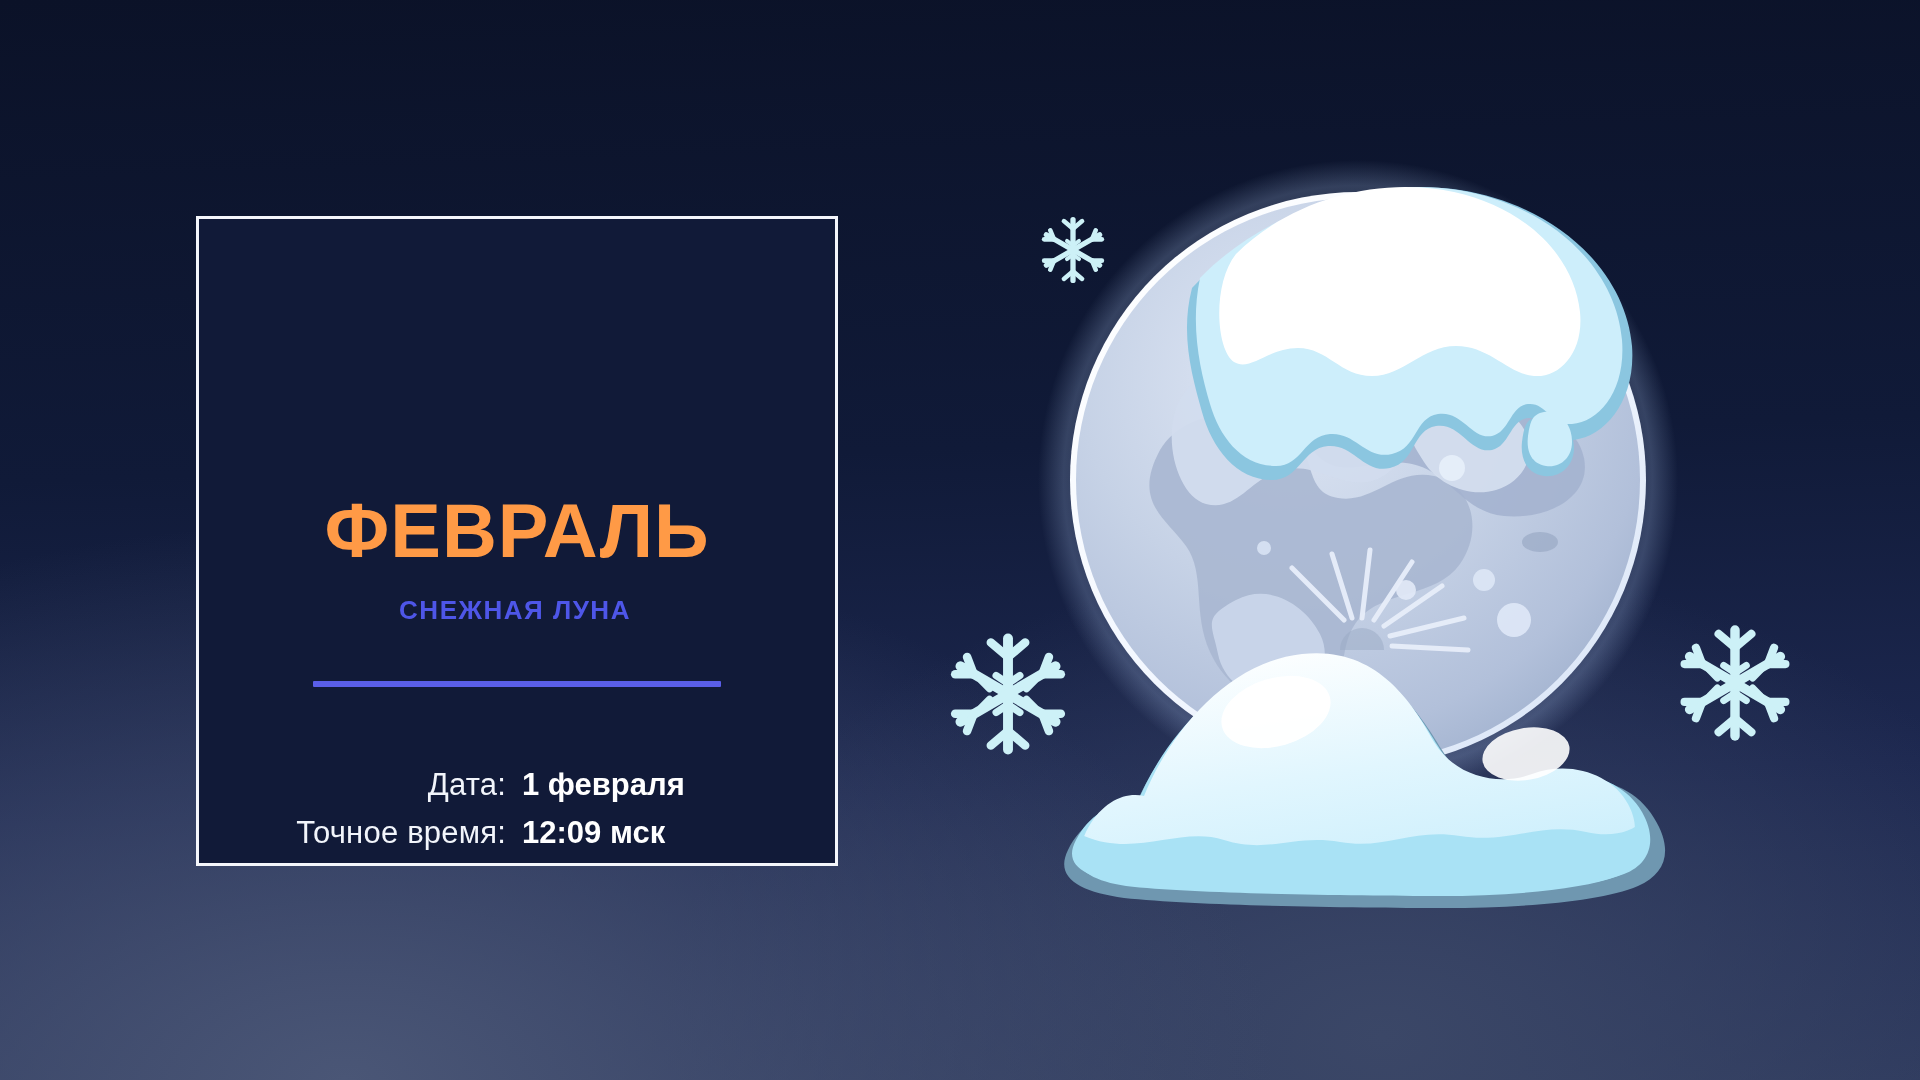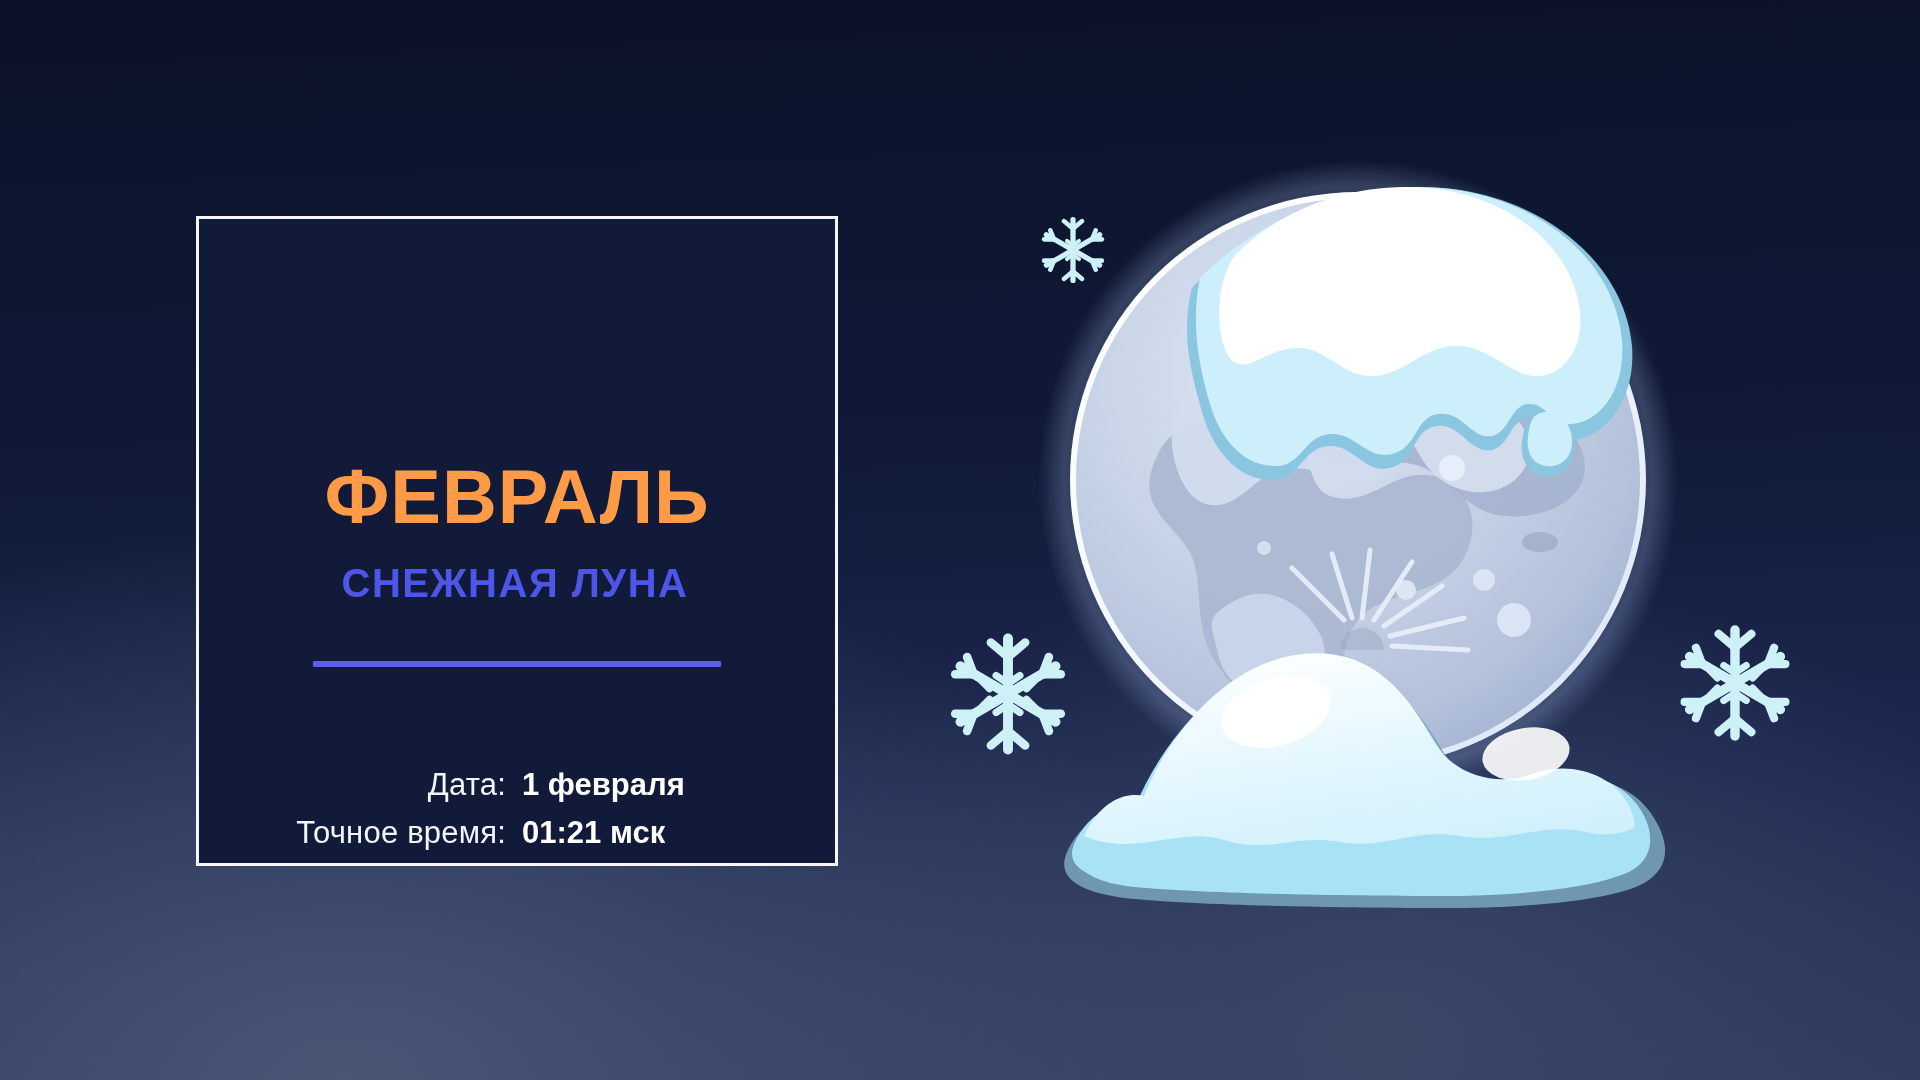--- a/index.html
+++ b/index.html
@@ -29,28 +29,28 @@
     display:flex;flex-direction:column;align-items:center;
     padding-top:96px;
     justify-content:flex-end;
   }
   .month{
     font-size:76px;font-weight:bold;letter-spacing:1px;
     color:#ff9a46;line-height:1;margin:0;
     text-align:center;
   }
   .subtitle{
-    font-size:40px;font-weight:bold;letter-spacing:1.5px;
+    font-size:26px;font-weight:bold;letter-spacing:1.5px;
     color:#4e56e8;line-height:1;margin:28px 4px 0 0;text-align:center;
   }
   .rule{
     width:408px;height:6px;background:#5a5ee8;margin:58px 0 0 0;border-radius:1px;
   }
   .facts{
-    margin-top:100px;width:100%;
+    margin-top:80px;width:100%;
     display:flex;flex-direction:column;gap:12px;
   }
   .fact{
     display:flex;align-items:baseline;justify-content:center;
     width:100%;
   }
   .fact-label{
     width:254px;text-align:right;
     font-size:31px;color:#f2f5fb;font-weight:400;
     letter-spacing:.2px;white-space:nowrap;
@@ -88,21 +88,21 @@
 
       <div class="facts">
 
         <div class="fact">
           <span class="fact-label">Дата:</span>
           <span class="fact-value">1 февраля</span>
         </div>
 
         <div class="fact">
           <span class="fact-label">Точное время:</span>
-          <span class="fact-value">01:21 мск</span>
+          <span class="fact-value">12:09 мск</span>
         </div>
 
         <div class="fact">
         </div>
 
       </div>
     </div>
   </div>
 
   <div class="moon-wrap">

